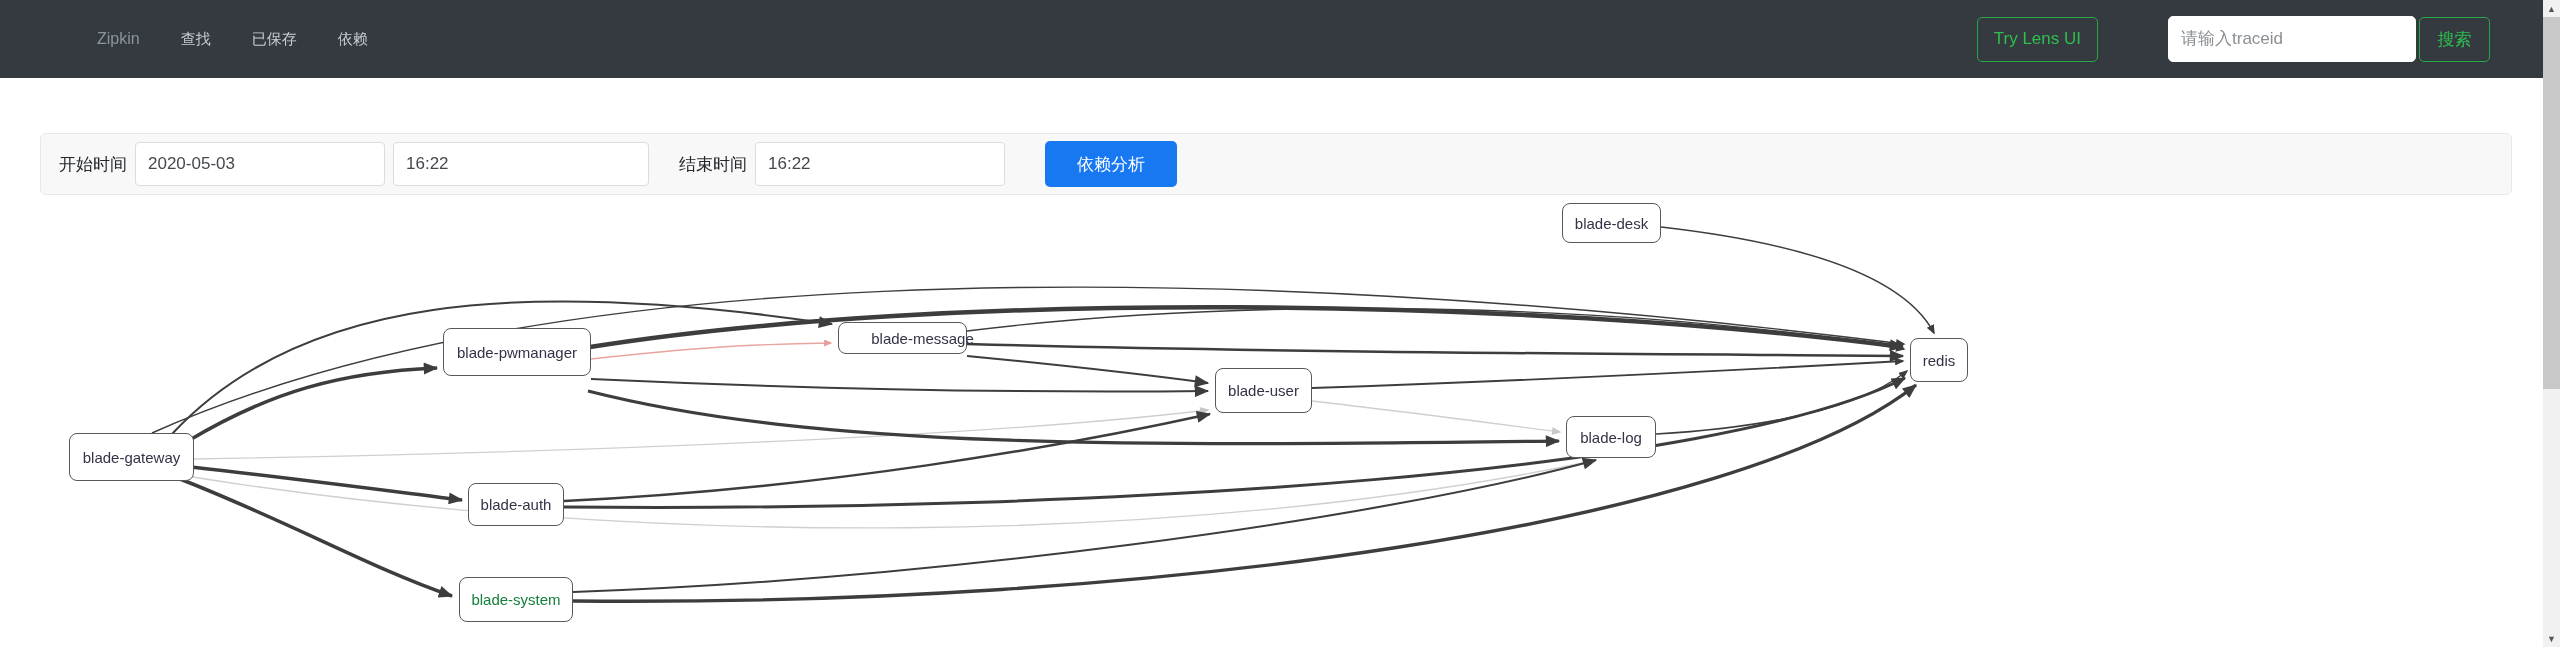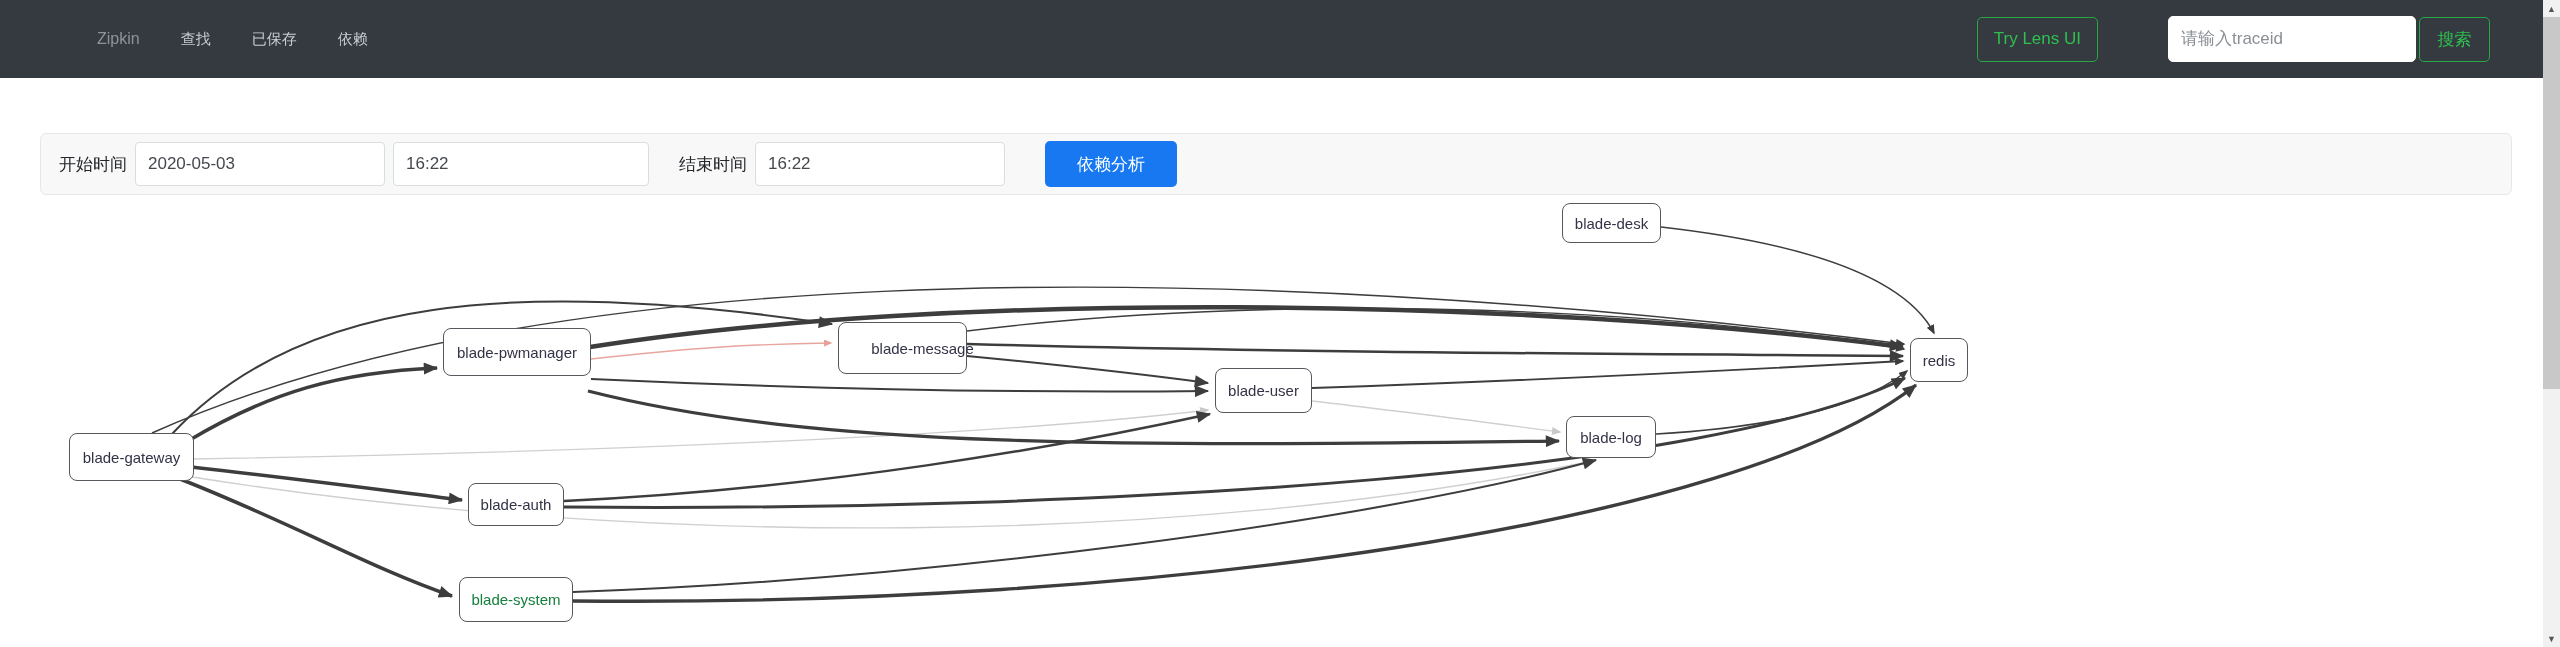--- a/index.html
+++ b/index.html
@@ -106,21 +106,21 @@
     <path d="M564,507 C1120,512 1720,472 1905,378" fill="none" stroke="#3d3d3d" stroke-width="3" marker-end="url(#arrow-big)"></path>
     <path d="M573,592 C920,580 1370,522 1596,460" fill="none" stroke="#3d3d3d" stroke-width="2" marker-end="url(#arrow-big)"></path>
     <path d="M573,601 C1150,607 1740,525 1916,385" fill="none" stroke="#3d3d3d" stroke-width="3.4" marker-end="url(#arrow-big)"></path>
     <path d="M1661,227 C1810,244 1905,278 1934,333" fill="none" stroke="#3d3d3d" stroke-width="1.5" marker-end="url(#arrow-small)"></path>
     <path d="M1656,434 C1790,426 1868,402 1907,371" fill="none" stroke="#3d3d3d" stroke-width="1.5" marker-end="url(#arrow-small)"></path>
   </svg>
 
 <div id="nodes-layer">
     <div class="gnode" style="left: 69px; top: 433px; width: 125px; height: 48px; border-color: rgb(85, 89, 94); color: rgb(51, 51, 71);">blade-gateway</div>
     <div class="gnode" style="left: 443px; top: 328px; width: 148px; height: 48px; border-color: rgb(85, 89, 94); color: rgb(51, 51, 71);">blade-pwmanager</div>
-    <div class="gnode" style="left: 838px; top: 322px; width: 129px; height: 52px; border-color: rgb(85, 89, 94); color: rgb(51, 51, 71); padding-left: 40px;">blade-message</div>
+    <div class="gnode" style="left: 838px; top: 322px; width: 129px; height: 32px; border-color: rgb(85, 89, 94); color: rgb(51, 51, 71); padding-left: 40px;">blade-message</div>
     <div class="gnode" style="left: 1215px; top: 368px; width: 97px; height: 45px; border-color: rgb(85, 89, 94); color: rgb(51, 51, 71);">blade-user</div>
     <div class="gnode" style="left: 1566px; top: 416px; width: 90px; height: 42px; border-color: rgb(85, 89, 94); color: rgb(51, 51, 71);">blade-log</div>
     <div class="gnode" style="left: 468px; top: 483px; width: 96px; height: 43px; border-color: rgb(85, 89, 94); color: rgb(51, 51, 71);">blade-auth</div>
     <div class="gnode" style="left: 459px; top: 577px; width: 114px; height: 45px; border-color: rgb(85, 89, 94); color: #15803d;">blade-system</div>
     <div class="gnode" style="left: 1562px; top: 203px; width: 99px; height: 40px; border-color: rgb(85, 89, 94); color: rgb(51, 51, 71);">blade-desk</div>
     <div class="gnode" style="left: 1910px; top: 338px; width: 58px; height: 44px; border-color: rgb(85, 89, 94); color: rgb(51, 51, 71);">redis</div>
   </div>
 
 <div class="navbar">
   <span class="nav-brand">Zipkin</span>

